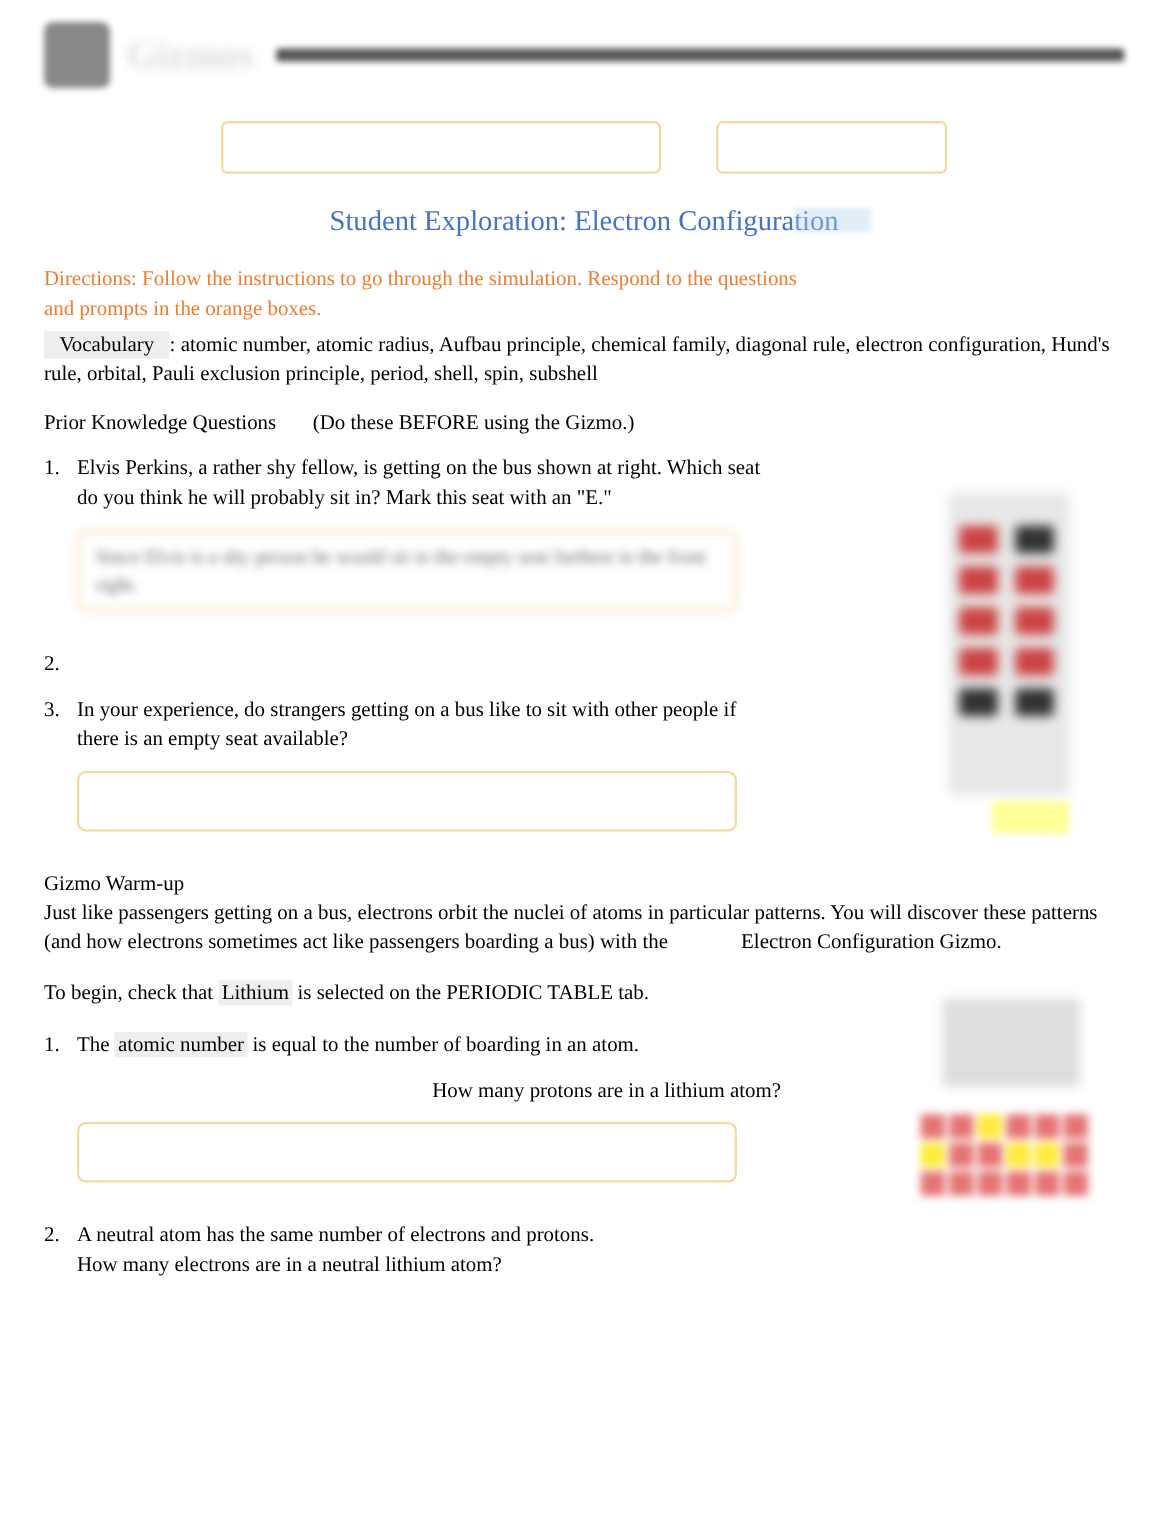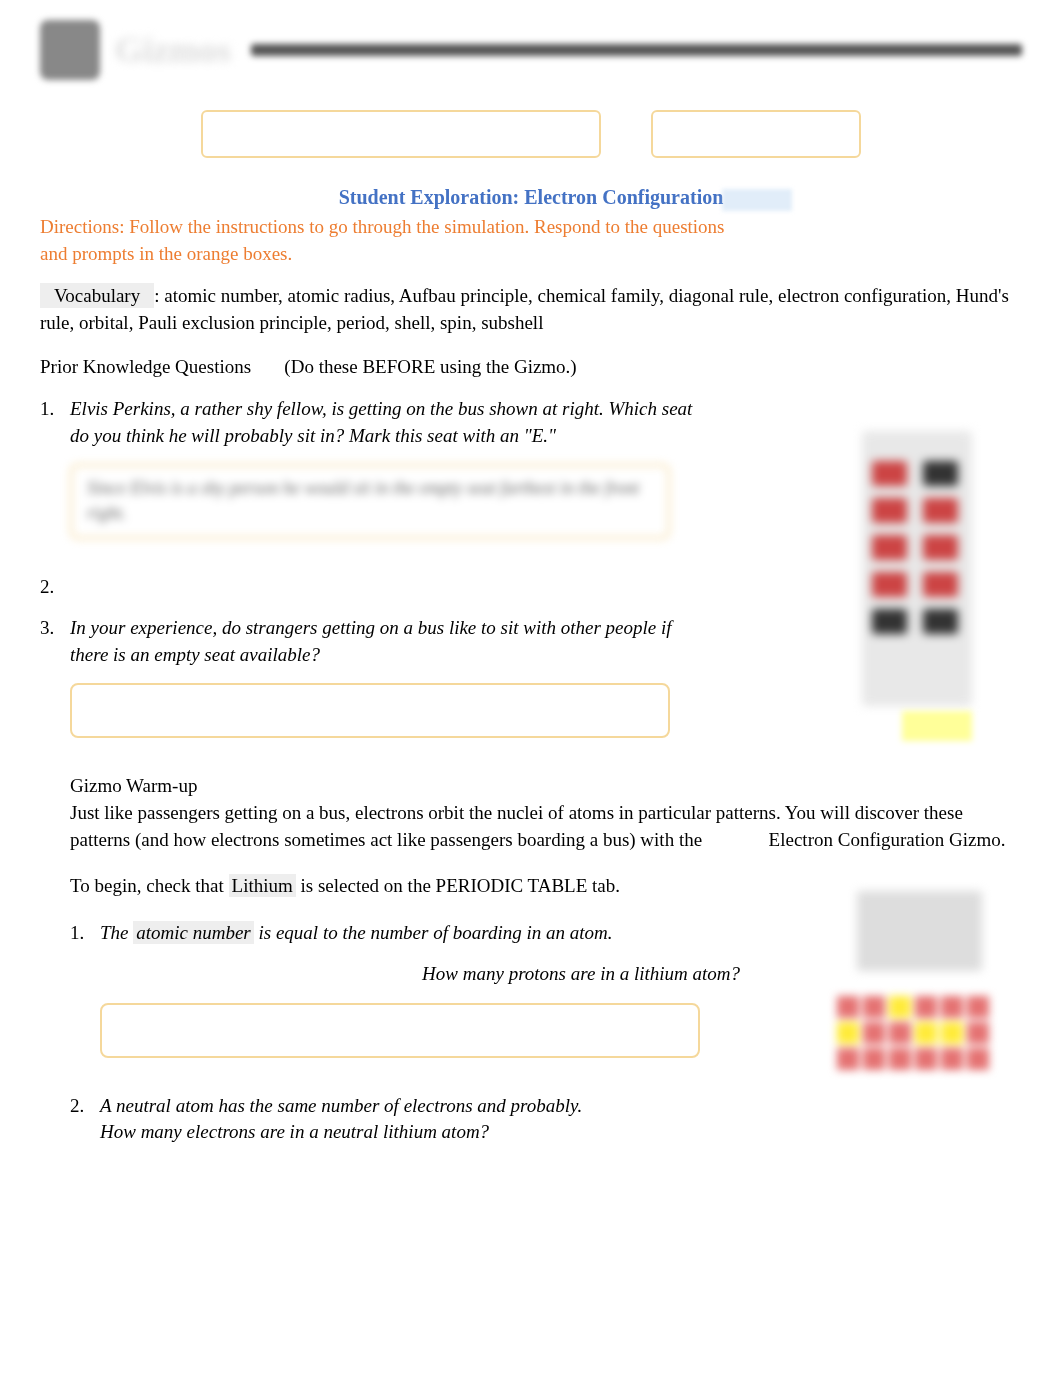--- a/index.html
+++ b/index.html
@@ -67,39 +67,39 @@
       width: 400px;
     }
     
     .input-box.narrow {
       width: 210px;
     }
     
     .title {
       text-align: center;
       color: #4472c4;
-      font-size: 20px;
-      font-weight: bold;
-      margin-bottom: 3px;
+      font-size: 26px;
+      font-weight: normal;
+      margin-bottom: 22px;
       position: relative;
     }
     
     .title-highlight {
       position: absolute;
       background: rgba(180, 210, 240, 0.4);
       width: 70px;
       height: 22px;
       right: 230px;
       top: 6px;
       filter: blur(2px);
     }
     
     .directions {
       color: #ed7d31;
-      margin-bottom: 16px;
+      margin-bottom: 6px;
       max-width: 700px;
     }
     
     .vocab-row {
       margin-bottom: 18px;
     }
     
     .vocab-label {
       background: rgba(200, 200, 200, 0.3);
       padding: 2px 14px;
@@ -119,21 +119,20 @@
       margin-bottom: 15px;
     }
     
     .question-number {
       min-width: 30px;
     }
     
     .question-body {
       flex: 1;
       max-width: 640px;
-      font-style: italic;
     }
     
     .answer-box {
       border: 2px solid #f5d89b;
       border-radius: 8px;
       min-height: 55px;
       margin-top: 15px;
       margin-bottom: 20px;
       max-width: 600px;
       padding: 10px 15px;
@@ -233,21 +232,20 @@
     }
     
     .highlighted-term {
       background: rgba(200, 200, 200, 0.3);
       padding: 1px 3px;
       filter: blur(0.3px);
     }
     
     .warmup-section {
       margin-top: 15px;
-      margin-left: 30px;
     }
   </style>
 </head>
 <body>
 
 <div class="header">
   <div class="logo-box"></div>
   <div class="brand">Gizmos</div>
   <div class="header-line"></div>
 </div>
@@ -360,20 +358,20 @@
         <span class="question-number">1.</span>
         <div class="question-body">
           <span>The </span><span class="highlighted-term">atomic number</span><span> is equal to the number of boarding in an atom.</span>
           <p style="margin-top:15px;text-align:right;">How many protons are in a lithium atom?</p>
           <div class="answer-box"></div>
         </div>
       </li>
       <li class="question-item">
         <span class="question-number">2.</span>
         <div class="question-body">
-          <span>A neutral atom has the same number of electrons and probably.</span><br>
+          <span>A neutral atom has the same number of electrons and protons.</span><br>
           <span>How many electrons are in a neutral lithium atom?</span>
         </div>
       </li>
     </ol>
   </div>
 
 </div>
 
 </body></html>

